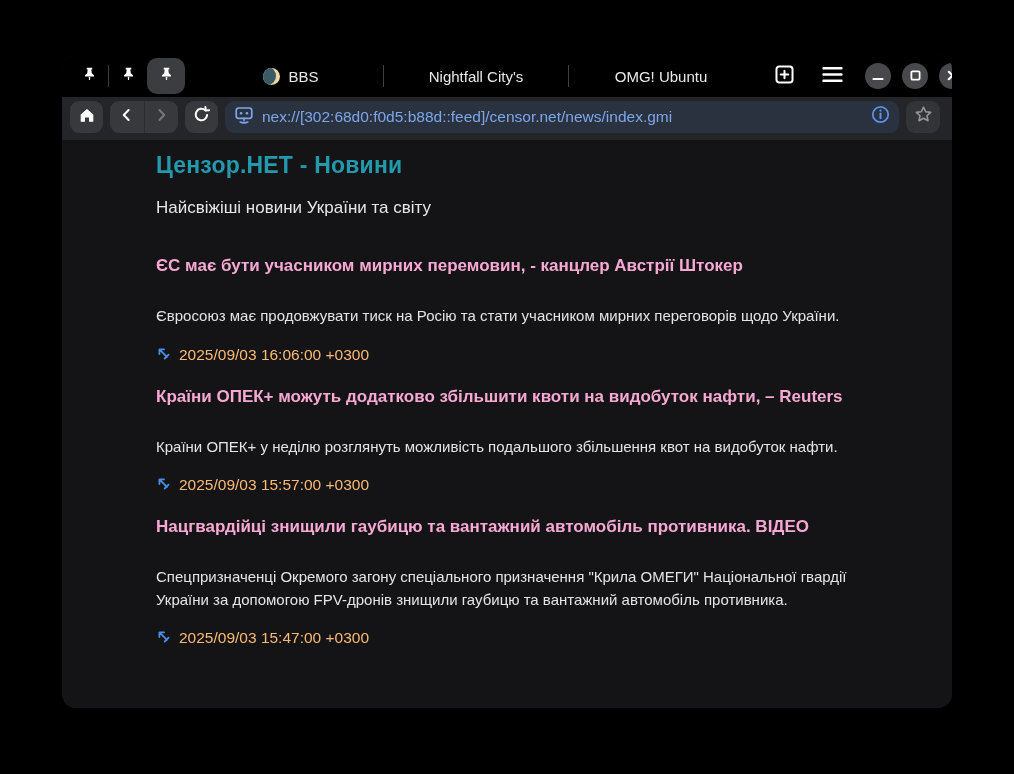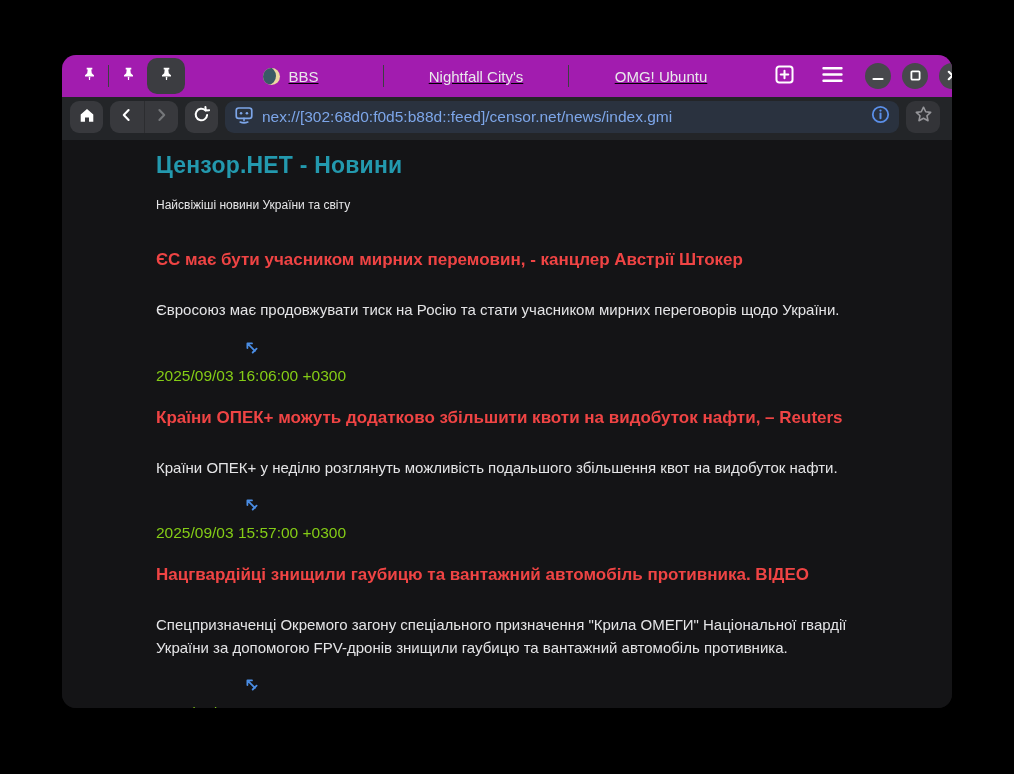--- a/index.html
+++ b/index.html
@@ -15,21 +15,21 @@
     position: absolute; left: 62px; top: 55px;
     width: 890px; height: 653px;
     background: #151517;
     border-radius: 14px;
     overflow: hidden;
     display: flex; flex-direction: column;
   }
   
   .tabbar {
     height: 42px; flex: 0 0 auto;
-    background: #a21caf;
+    background: #000000;
     display: flex; align-items: center;
     padding: 0 10px 0 8px;
     text-decoration: underline;
   }
   .pin-btn {
     width: 38px; height: 36px; border-radius: 10px;
     display: flex; align-items: center; justify-content: center;
     flex: 0 0 auto;
   }
   .pin-btn.active { background: #3c3d41; }
@@ -89,38 +89,38 @@
     flex: 1 1 auto;
     background: #141416;
     padding: 12px 0 0 94px;
     overflow: hidden;
   }
   .content-inner { width: 702px; }
   .page-title {
     margin: 0; color: #2399ae; font-size: 23px; font-weight: 700;
     letter-spacing: 0.2px;
   }
-  .subtitle { margin-top: 19px; color: #e6e6e8; font-size: 12px; }
+  .subtitle { margin-top: 19px; color: #e6e6e8; font-size: 17px; }
   .date-heading {
     margin-top: 24px; color: #d76a9f; font-size: 20px; font-weight: 600;
     letter-spacing: 0.2px;
   }
   .article { margin-top: 22px; }
   .article.first { margin-top: 37px; }
   .article-title {
-    color: #ef4444; font-size: 17px; font-weight: 600; line-height: 1.3;
+    color: #f9a8d4; font-size: 17px; font-weight: 600; line-height: 1.3;
   }
   .article-summary {
     margin-top: 28px; color: #e4e4e6; font-size: 15px; line-height: 1.5;
   }
   .article-link {
     margin-top: 18px;
     display: flex; align-items: center; gap: 9px;
-    color: #84cc16; font-size: 15.5px;
-    text-decoration: none; width: max-content; flex-direction: column;
+    color: #fdba74; font-size: 15.5px;
+    text-decoration: none; width: max-content;
   }
 </style>
 </head>
 <body>
 
 <div class="window">
 
   <div class="tabbar">
 
     <div class="pin-btn">

